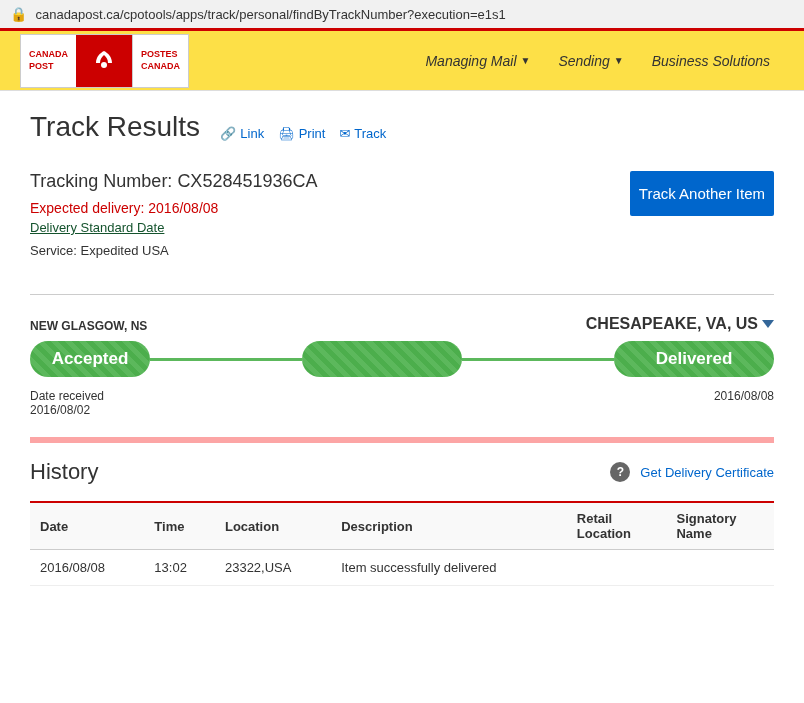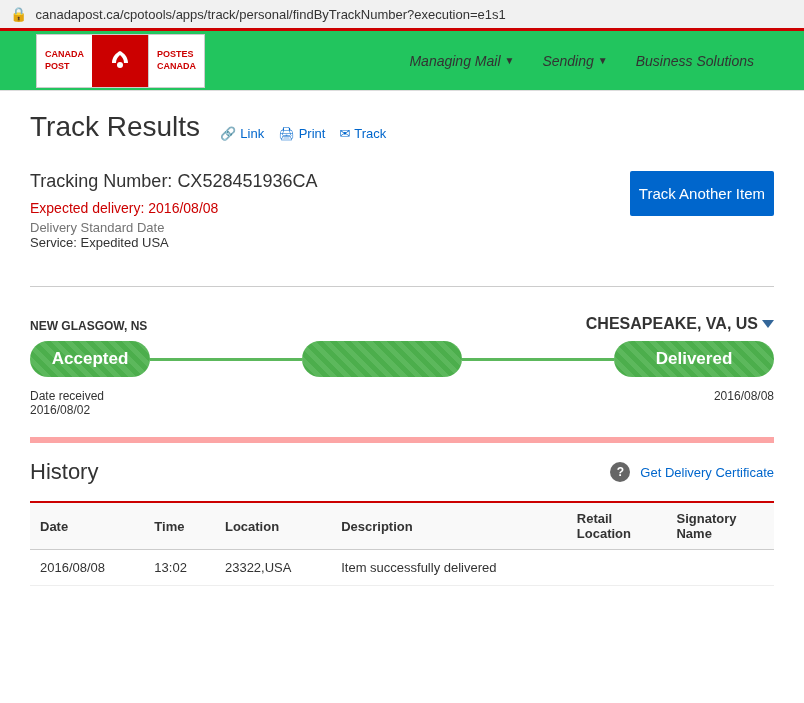--- a/index.html
+++ b/index.html
@@ -14,23 +14,23 @@
       align-items: center;
       gap: 8px;
       font-size: 13px;
       color: #333;
     }
     .lock-icon { color: #666; font-size: 14px; }
     .address-text { color: #333; }
 
     
     .nav-bar {
-      background: #22c55e;
+      background: #fde047;
       border-bottom: 1px solid #ddd;
-      padding: 0 36px;
+      padding: 0 20px;
       display: flex;
       align-items: center;
       justify-content: space-between;
       height: 60px;
     }
     .logo-container {
       display: flex;
       align-items: center;
     }
     .logo-wrapper {
@@ -119,23 +119,25 @@
       color: #333;
       margin-bottom: 8px;
     }
 
     .expected-delivery {
       color: #cc0000;
       font-size: 14px;
       margin-bottom: 4px;
     }
     .delivery-standard {
-      color: #737373;
-      font-size: 13px;
-      cursor: pointer;
+      color: #14532d;
+      font-size: 13px;
+      text-decoration: underline;
+      cursor: pointer;
+      margin-bottom: 8px;
     }
     .service-info {
       font-size: 13px;
       color: #333;
       margin-bottom: 16px;
     }
 
     .info-track-row {
       display: flex;
       justify-content: space-between;
@@ -151,21 +153,21 @@
       padding: 14px 9px;
       font-size: 15px;
       cursor: pointer;
       border-radius: 2px;
       white-space: nowrap;
     }
 
     
     .progress-section {
       border-top: 1px solid #ccc;
-      padding-top: 28px;
+      padding-top: 20px;
       margin-bottom: 20px;
     }
     .locations-row {
       display: flex;
       justify-content: space-between;
       margin-bottom: 8px;
       align-items: flex-end;
     }
     .location-label {
       font-size: 12px;

